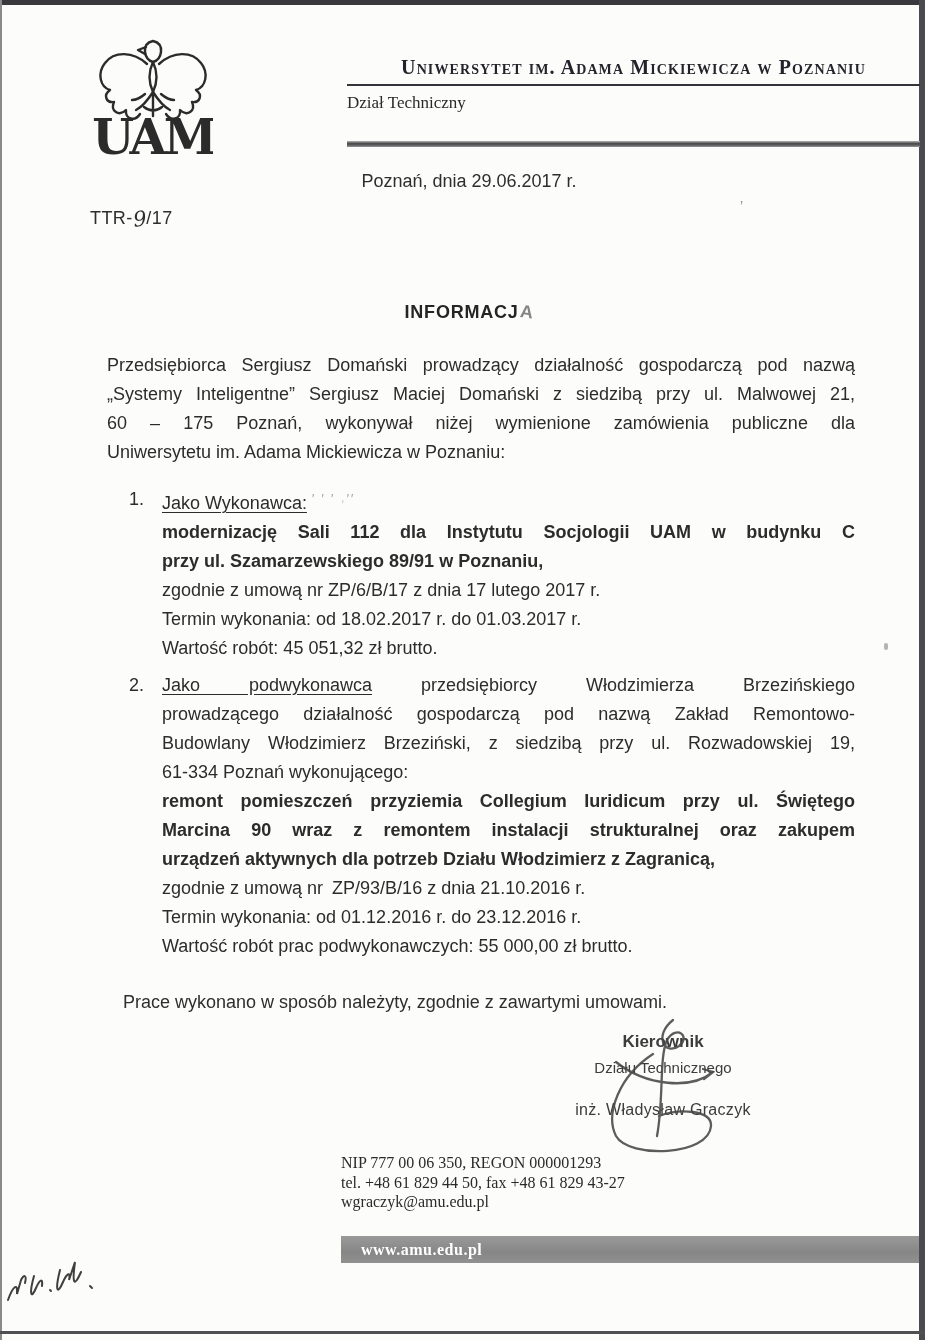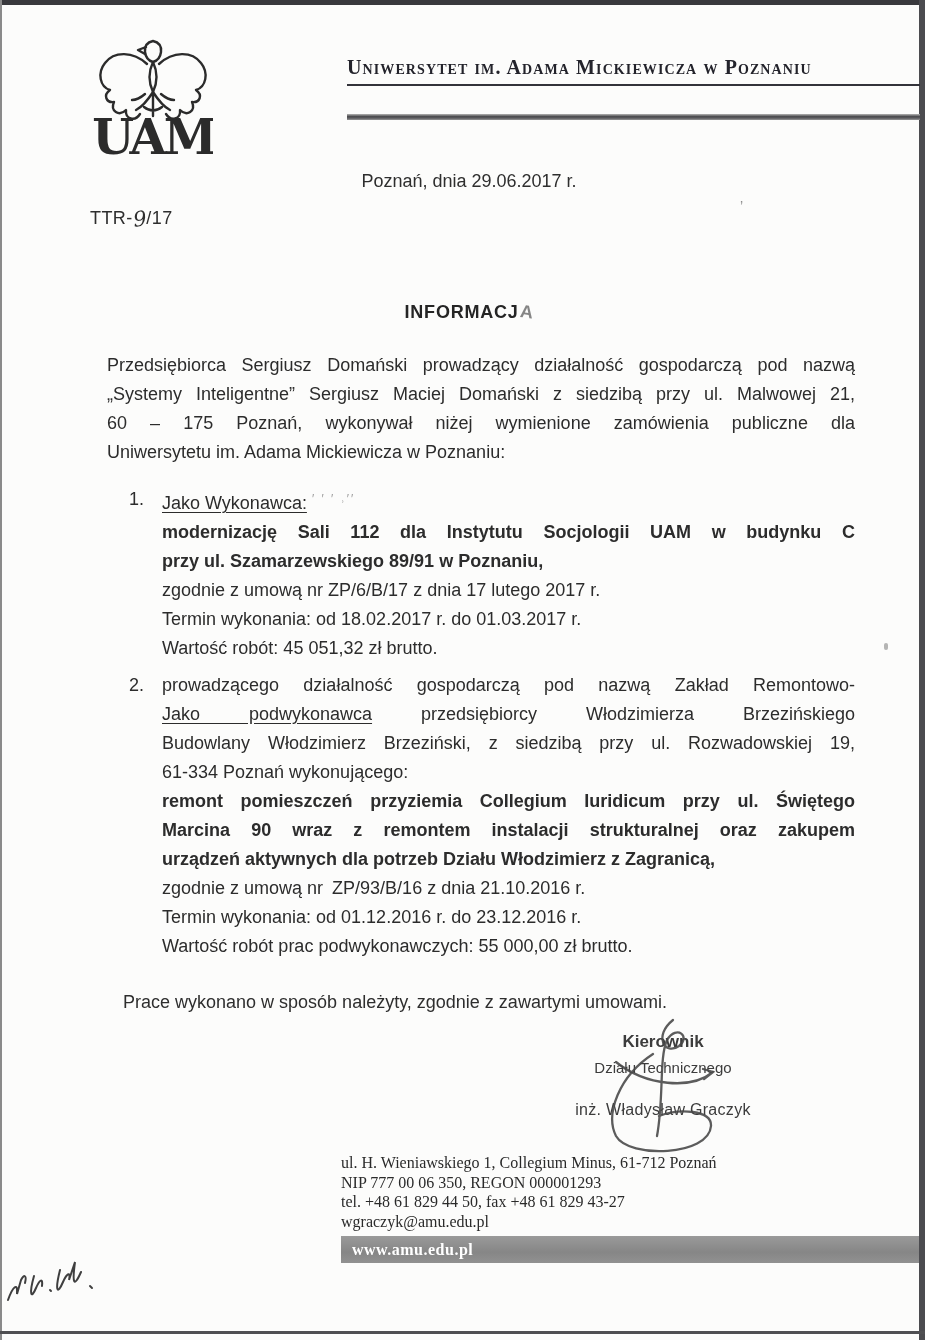--- a/index.html
+++ b/index.html
@@ -13,20 +13,21 @@
   .b-left{position:absolute;left:0;top:0;width:2px;height:1340px;background:#8a8a8a;}
   .b-bottom{position:absolute;left:0;top:1331px;width:925px;height:3px;background:#4f4f52;}
 
   
   .logo{position:absolute;left:93px;top:34px;width:120px;height:130px;}
   .masthead{position:absolute;left:347px;top:56px;width:573px;}
   .uni-name{
     font-family:"Liberation Serif",serif;font-variant:small-caps;font-weight:700;
     font-size:20px;letter-spacing:1.1px;color:#23232b;padding-bottom:5px;
     border-bottom:2.5px solid #33333a;
+    text-align:center;
   }
   .dept{font-family:"Liberation Serif",serif;font-size:17px;color:#2a2a2a;margin-top:7px;}
   .rule-thick{margin-top:28px;height:6px;
     background:linear-gradient(to bottom,#b5b5b5,#454548 45%,#6f6f72 80%,#9a9a9a);}
 
   .date-line{position:absolute;left:95px;top:171px;width:748px;text-align:center;font-size:18px;}
   .ref-line{position:absolute;left:90px;top:205px;font-size:18px;letter-spacing:.4px;}
   .ref-hand{display:inline-block;font-family:"DejaVu Serif",serif;font-style:italic;
     font-size:21px;transform:rotate(-6deg) translateY(2px);}
 
@@ -52,21 +53,21 @@
   .sig-role1{font-size:17px;font-weight:bold;}
   .sig-role2{font-size:15px;margin-top:7px;}
   .sig-name{font-size:16px;margin-top:25px;letter-spacing:.3px;}
   .sig-scrawl{position:absolute;left:18px;top:-18px;pointer-events:none;}
 
   .footer-info{position:absolute;left:341px;top:1153px;
     font-family:"Liberation Serif",serif;font-size:16px;line-height:19.5px;color:#2a2a2a;}
   .site-bar{position:absolute;left:341px;top:1236px;width:578px;height:27px;
     background:linear-gradient(to bottom,#9a9a9a,#868686 60%,#919191);
     color:#ffffff;font-family:"Liberation Serif",serif;font-weight:700;font-size:16px;
-    line-height:27px;padding-left:11px;box-sizing:border-box;letter-spacing:.5px;}
+    line-height:27px;padding-left:20px;box-sizing:border-box;letter-spacing:.5px;}
 
   .initials{position:absolute;left:4px;top:1260px;}
   .artifact1{position:absolute;left:740px;top:198px;color:#8d8d8d;font-size:14px;}
   .artifact2{position:absolute;left:884px;top:643px;width:4px;height:7px;
     background:#7a7a7a;opacity:.55;border-radius:2px;}
 </style>
 </head>
 <body>
 
 <div class="page">
@@ -86,20 +87,21 @@
         <path d="M66 30 C80 17 99 17 108 29 C116 39 113 53 103 56 C110 61 107 69 99 68 C103 77 94 83 87 76 C88 85 78 88 73 80"></path>
         <path d="M52 60 q-7 6 -13 6 M68 60 q7 6 13 6"></path>
         <path d="M60 58 q-9 14 -17 18 M60 58 q9 14 17 18 M60 58 l0 24 M51 73 q9 7 18 0"></path>
       </g>
       <text x="60" y="120" text-anchor="middle" font-family="DejaVu Serif, serif" font-weight="bold" font-size="48" letter-spacing="-3" fill="#2b2b2b">UAM</text>
     </svg>
   </div>
 
   <div class="masthead">
     <div class="uni-name">Uniwersytet im. Adama Mickiewicza w Poznaniu</div>
+    <div class="dept">Dział Techniczny</div>
     <div class="rule-thick"></div>
   </div>
 
   <div class="date-line">Poznań, dnia 29.06.2017 r.</div>
   <span class="artifact1">’</span>
 
   <div class="ref-line"><span>TTR-</span><span class="ref-hand">9</span><span>/17</span></div>
 
   <div class="doc-title"><span>INFORMACJ</span><span class="title-last">A</span></div>
 
@@ -118,22 +120,22 @@
         <span class="marks">′ ′ ′ ˒′′</span></div>
       <div class="b jl">modernizację Sali 112 dla Instytutu Socjologii UAM w budynku C</div>
       <div class="b">przy ul. Szamarzewskiego 89/91 w Poznaniu,</div>
       <div>zgodnie z umową nr ZP/6/B/17 z dnia 17 lutego 2017 r.</div>
       <div>Termin wykonania: od 18.02.2017 r. do 01.03.2017 r.</div>
       <div>Wartość robót: 45 051,32 zł brutto.</div>
     </div>
 
     <div class="li">
       <span class="li-num">2.</span>
+      <div class="jl"><span class="u">Jako podwykonawca</span> <span>przedsiębiorcy Włodzimierza Brzezińskiego</span></div>
       <div class="jl">prowadzącego działalność gospodarczą pod nazwą Zakład Remontowo-</div>
-      <div class="jl"><span class="u">Jako podwykonawca</span> <span>przedsiębiorcy Włodzimierza Brzezińskiego</span></div>
       <div class="jl">Budowlany Włodzimierz Brzeziński, z siedzibą przy ul. Rozwadowskiej 19,</div>
       <div>61-334 Poznań wykonującego:</div>
       <div class="b jl">remont pomieszczeń przyziemia Collegium Iuridicum przy ul. Świętego</div>
       <div class="b jl">Marcina 90 wraz z remontem instalacji strukturalnej oraz zakupem</div>
       <div class="b">urządzeń aktywnych dla potrzeb Działu Włodzimierz z Zagranicą,</div>
       <div>zgodnie z umową nr ZP/93/B/16 z dnia 21.10.2016 r.</div>
       <div>Termin wykonania: od 01.12.2016 r. do 23.12.2016 r.</div>
       <div>Wartość robót prac podwykonawczych: 55 000,00 zł brutto.</div>
     </div>
   </div>
@@ -147,21 +149,20 @@
         <path d="M55 48 C85 72 130 76 152 58 l-10 -3 m10 3 l-9 7"></path>
         <path d="M92 40 C58 62 44 100 55 122 C68 145 148 142 150 112 C151 96 118 94 98 102"></path>
       </g>
     </svg>
     <div class="sig-role1">Kierownik</div>
     <div class="sig-role2">Działu Technicznego</div>
     <div class="sig-name">inż. Władysław Graczyk</div>
   </div>
 
   <div class="footer-info">
-    <div>ul. H. Wieniawskiego 1, Collegium Minus, 61-712 Poznań</div>
     <div>NIP 777 00 06 350, REGON 000001293</div>
     <div>tel. +48 61 829 44 50, fax +48 61 829 43-27</div>
     <div>wgraczyk@amu.edu.pl</div>
   </div>
 
   <div class="site-bar">www.amu.edu.pl</div>
 
   <div class="artifact2"></div>
 
   <svg class="initials" width="100" height="55" viewBox="0 0 100 55">

